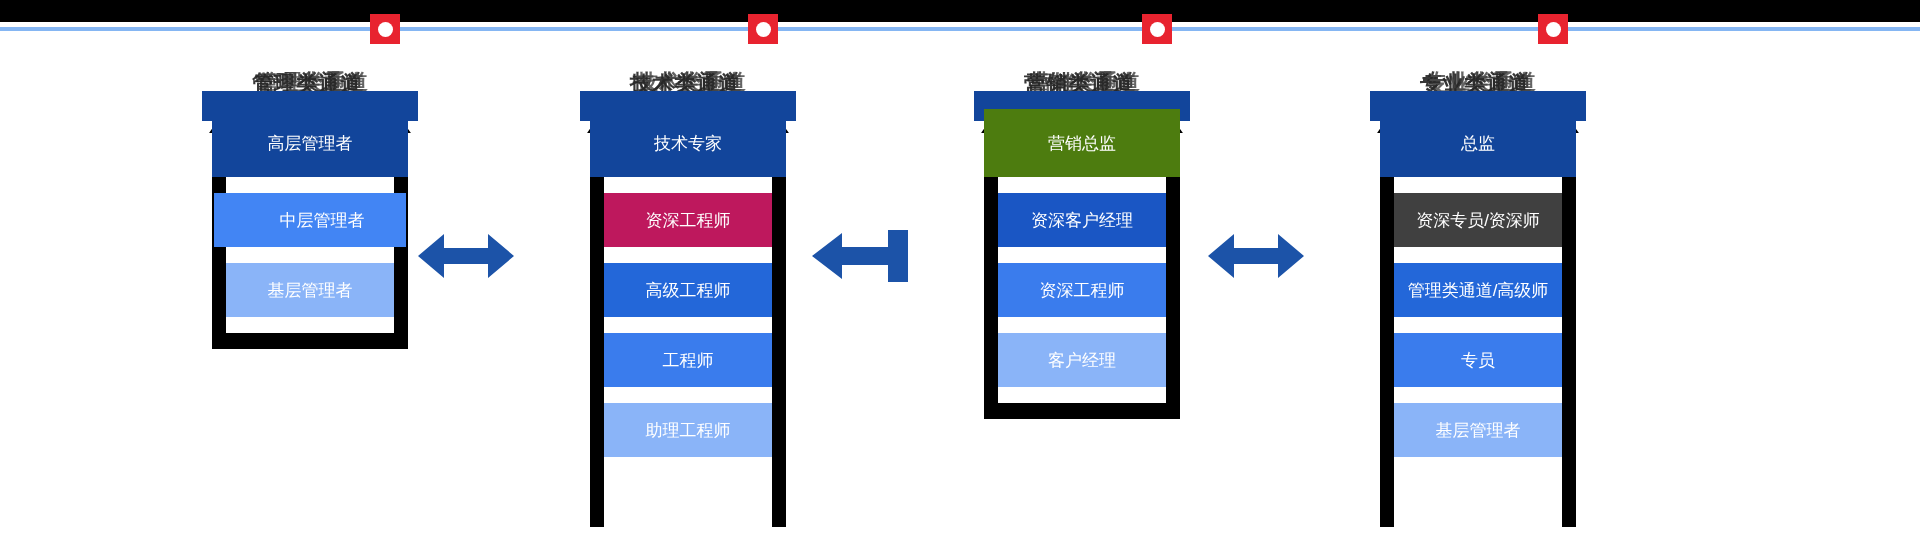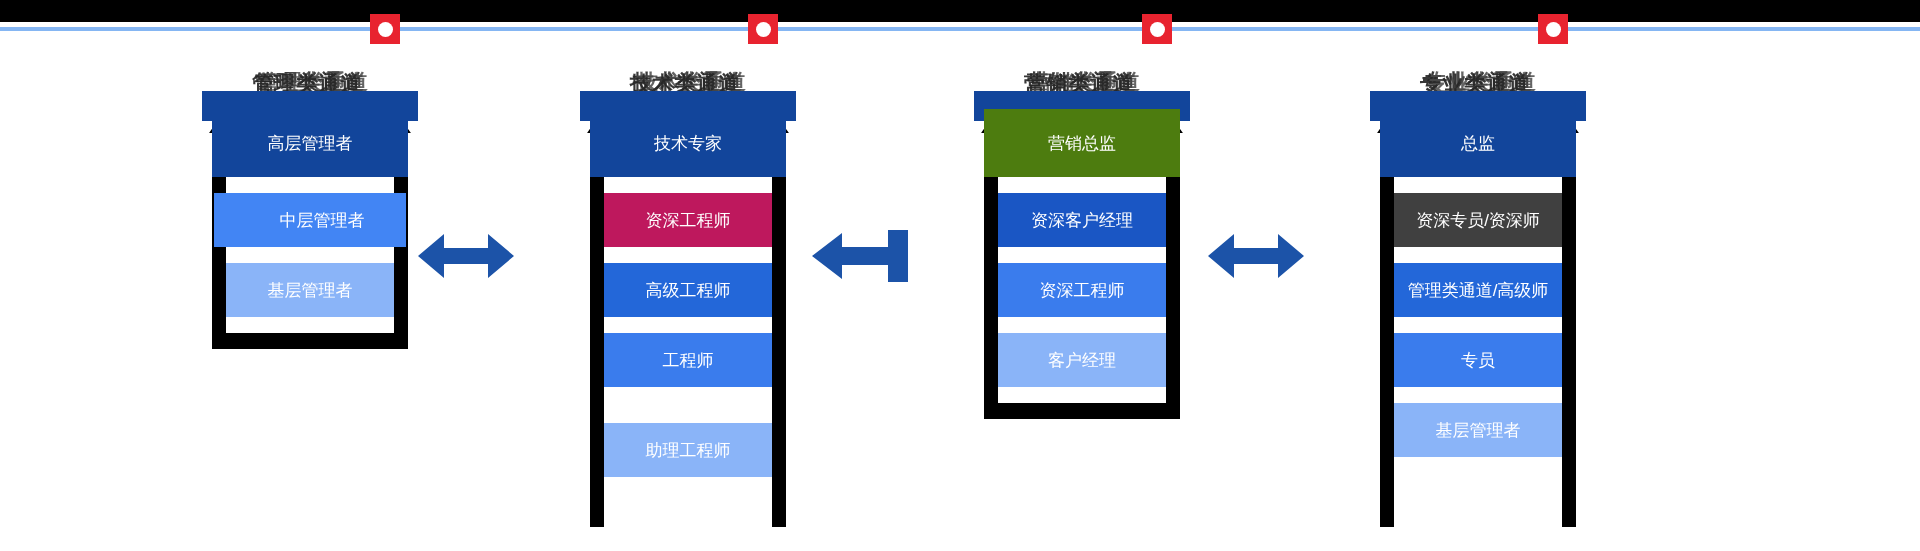--- a/index.html
+++ b/index.html
@@ -126,21 +126,21 @@
               </div>
               <div class="rung top" style="background: rgb(18, 69, 155);">技术专家</div>
             </div>
             <div class="gap"></div>
             <div class="rung" style="background: #be185d;">资深工程师</div>
             <div class="gap"></div>
             <div class="rung" style="background: rgb(35, 103, 217);">高级工程师</div>
             <div class="gap"></div>
             <div class="rung" style="background: rgb(58, 124, 237);">工程师</div>
             <div class="gap"></div>
-            <div class="rung" style="background: rgb(138, 180, 248); margin-top: 20px;">助理工程师</div>
+            <div class="rung" style="background: rgb(138, 180, 248);">助理工程师</div>
           </div>
         </div>
       </div>
       <div class="col" style="left: 932px;">
         <div class="col-title"><span class="ghost2">营销类通道</span><span class="ghost">营销类通道</span><span>营销类通道</span></div>
         <div class="ladder">
           <div class="rail left" style="height: 310px; background: rgb(0, 0, 0);"></div>
           <div class="rail right" style="height: 310px; background: rgb(0, 0, 0);"></div>
           <div class="rungs">
             <div class="capwrap">

